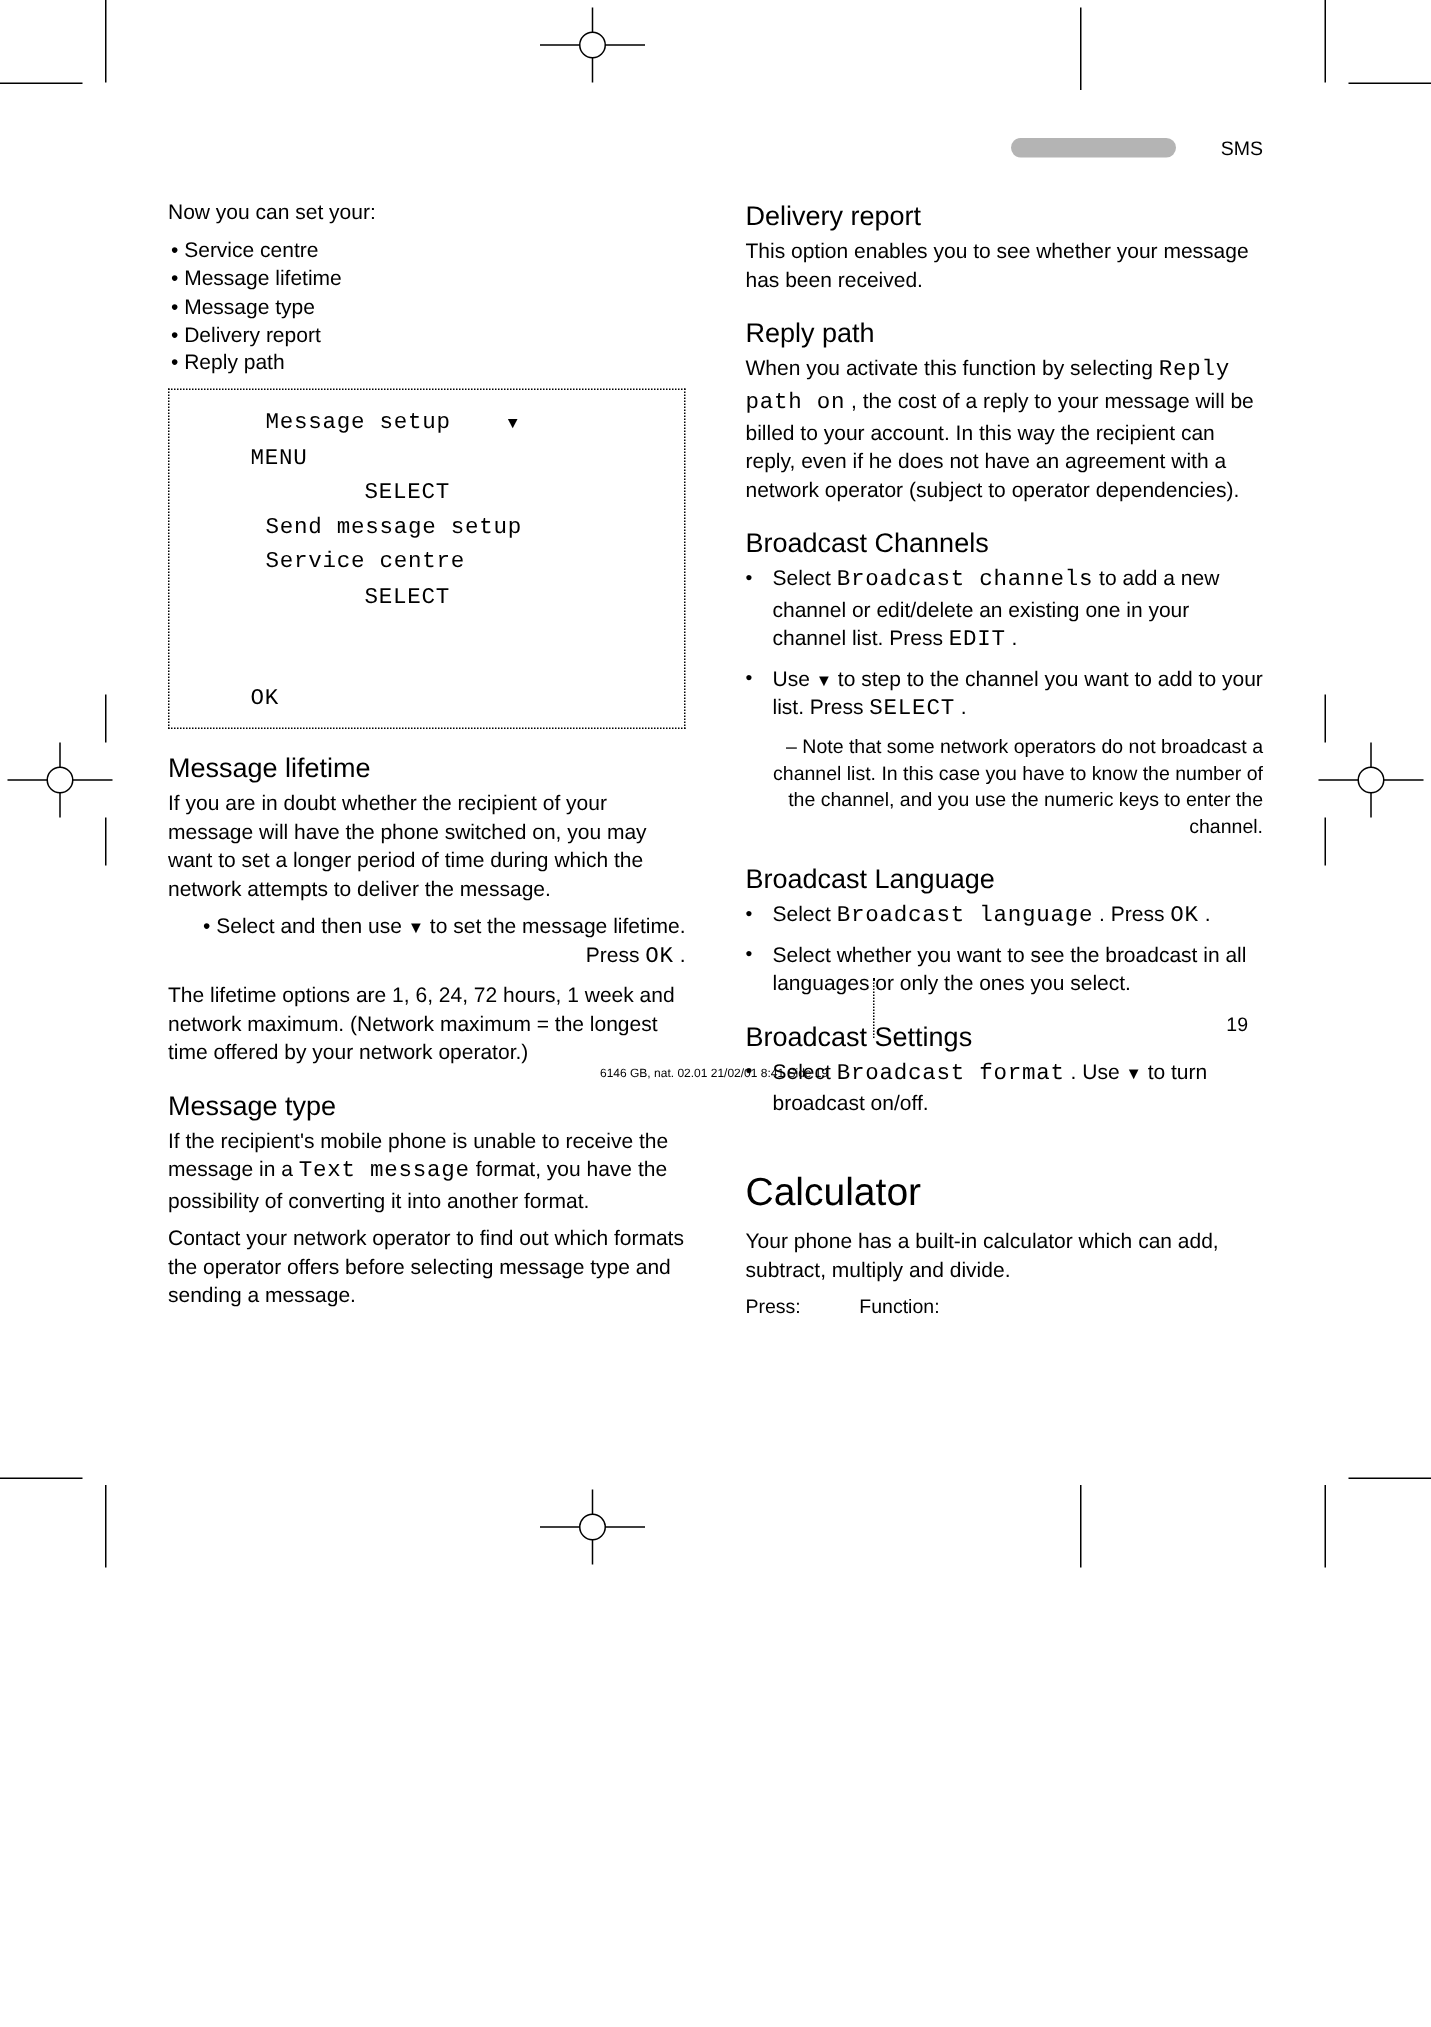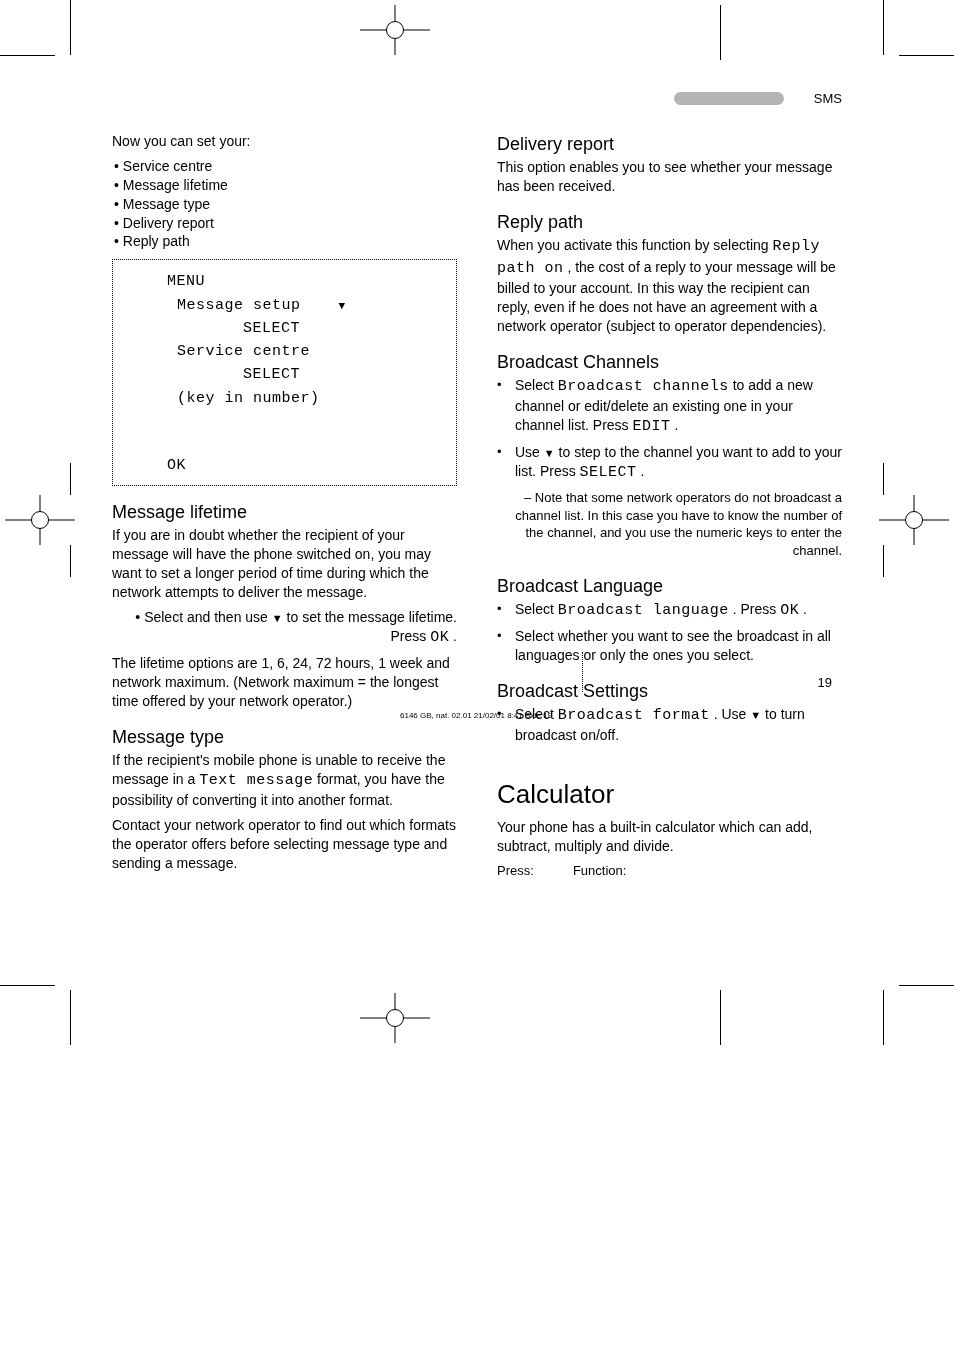--- a/index.html
+++ b/index.html
@@ -212,29 +212,29 @@
       <p>Now you can set your:</p>
       <p style="margin-left:2px;">
         • <span>Service centre</span><br>
         • <span>Message lifetime</span><br>
         • <span>Message type</span><br>
         • <span>Delivery report</span><br>
         • <span>Reply path</span>
       </p>
 
       <div class="dotted-box lcd">
-        <div style="margin-left:40px;">MENU</div>
         <div style="margin-left:50px;">
           <span>Message setup</span>
           &nbsp;&nbsp;&nbsp;<span class="down-tri">▼</span>
         </div>
+        <div style="margin-left:40px;">MENU</div>
         <div style="margin-left:116px;">SELECT</div>
+        <div style="margin-left:50px;">Send message setup</div>
         <div style="margin-left:50px;">Service centre</div>
         <div style="margin-left:116px;">SELECT</div>
-        <div style="margin-left:50px;">(key in number)</div>
         <div style="height:44px;"></div>
         <div style="margin-left:40px;">OK</div>
       </div>
 
       <div class="subhead">Message lifetime</div>
       <p>If you are in doubt whether the recipient of your message will have the phone switched on, you may want to set a longer period of time during which the network attempts to deliver the message.</p>
       <p style="margin-left:2px;text-align:right;">
         <span>• Select</span>
         <span> and then use </span>
         <span class="down-tri">▼</span>

